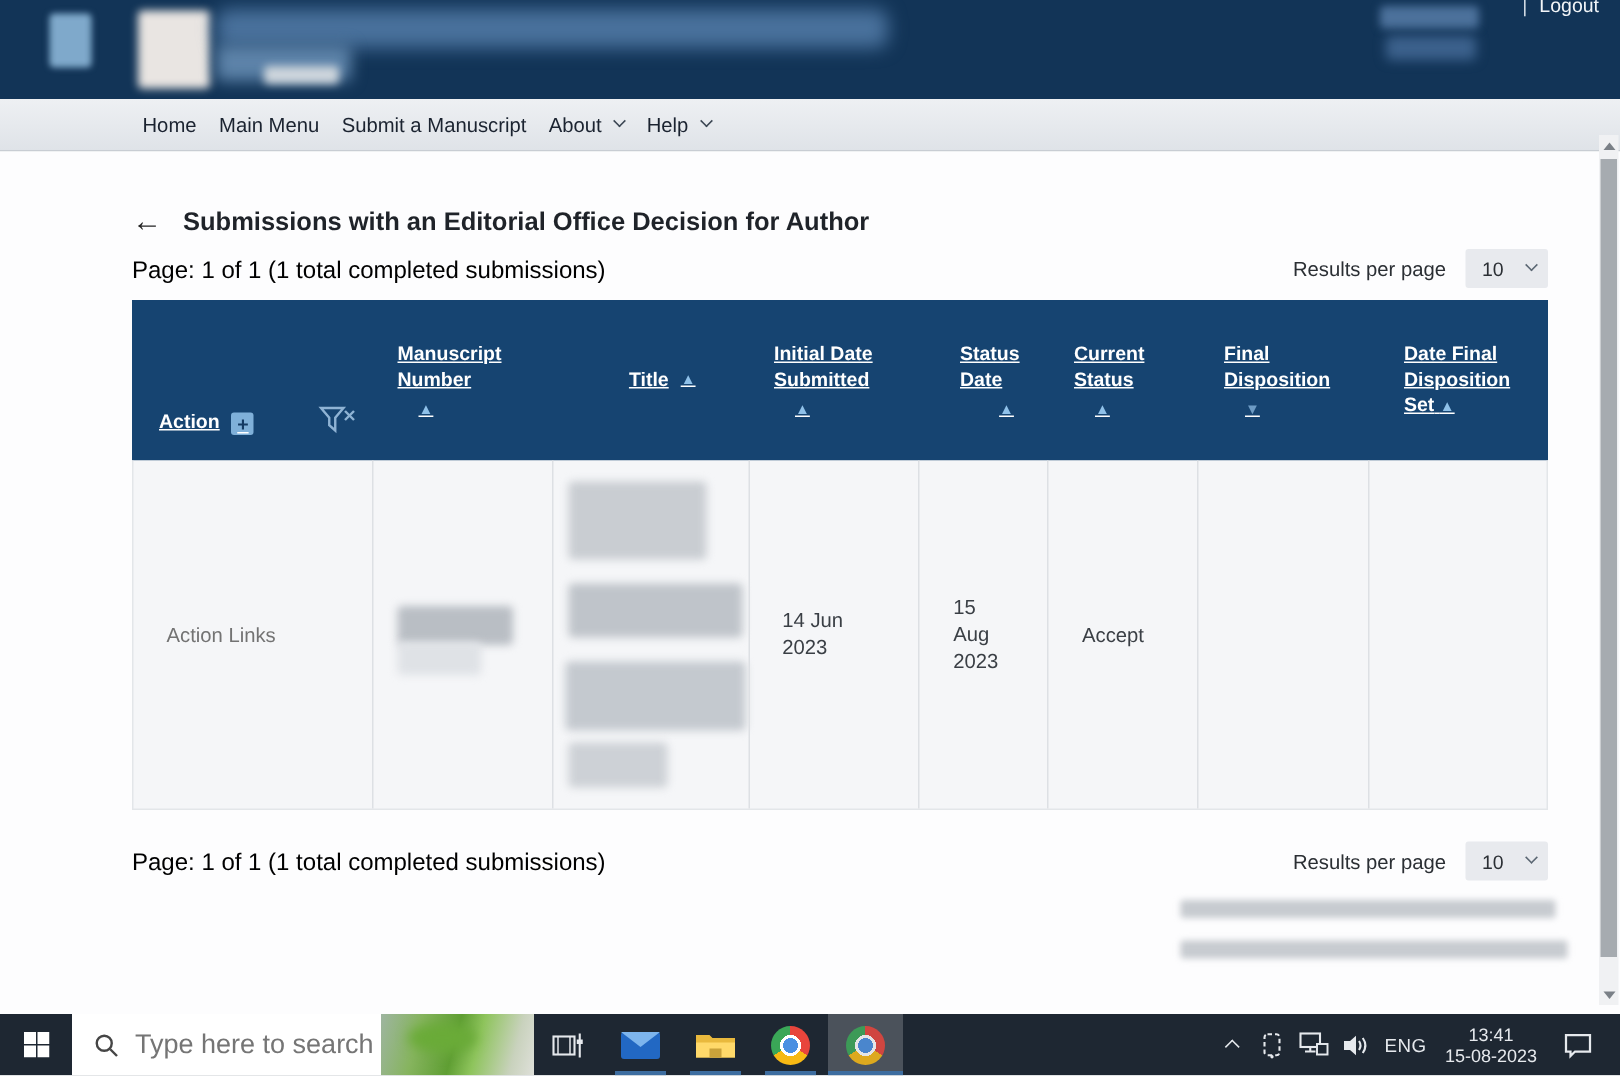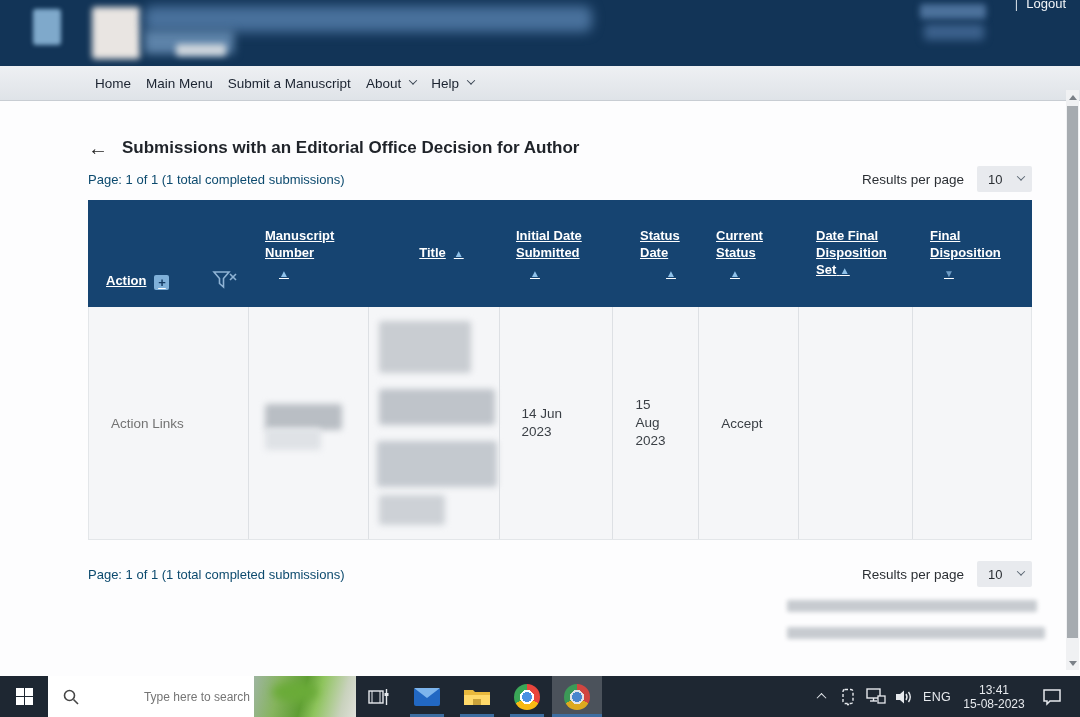--- a/index.html
+++ b/index.html
@@ -28,21 +28,21 @@
   .chev { display:inline-block; width:6px; height:6px; border-right:1.6px solid #3a4552; border-bottom:1.6px solid #3a4552;
           transform:rotate(45deg) translate(-1px,-1px); margin-left:9px; margin-top:-3px; }
 
   
   .content { position:absolute; left:0; top:101px; width:1080px; height:575px; background:#fdfdfe; }
 
   .page-head { position:absolute; left:88px; top:37px; display:flex; align-items:center; gap:14px; }
   .back-arrow { font-size:20px; color:#222; cursor:pointer; line-height:1; }
   .page-title { font-size:17px; font-weight:bold; color:#1f2329; }
 
-  .pg-info { position:absolute; left:88px; font-size:13px; color:#0c4a6e; }
+  .pg-info { position:absolute; left:88px; font-size:16px; color:#000000; }
   .pg-info.top { top:71px; }
   .pg-info.bottom { top:466px; }
 
   .rpp { position:absolute; right:48px; display:flex; align-items:center; }
   .rpp.top { top:65px; }
   .rpp.bottom { top:460px; }
   .rpp-label { font-size:13.5px; color:#2b2f34; margin-right:13px;margin-left:20px; }
   .rpp-select { width:55px; height:26px; background:#e8eaee; border-radius:2px; display:flex; align-items:center;
                 justify-content:space-between; padding:0 8px 0 11px; cursor:pointer; font-size:13px; color:#2b2f34; }
   .rpp-select .chev { border-color:#5a6672; margin:0 0 2px 0; }
@@ -85,21 +85,21 @@
   .tri-up { width:0; height:0; border-left:4px solid transparent; border-right:4px solid transparent; border-bottom:5px solid #7a8087; }
   .tri-down { width:0; height:0; border-left:4px solid transparent; border-right:4px solid transparent; border-top:5px solid #7a8087; }
   .sb-thumb { position:absolute; left:1px; top:16px; width:11px; height:532px; background:#a6abb0; cursor:pointer; }
 
   
   .taskbar { position:absolute; left:0; top:676px; width:1080px; height:41px; background:#1e2732; display:flex; align-items:stretch; }
   .tb-btn { display:flex; align-items:center; justify-content:center; cursor:pointer; position:relative; }
   .start-btn { width:48px; }
   .search-box { width:308px; background:#ffffff; display:flex; align-items:center; position:relative; cursor:text; overflow:hidden; }
   .search-box input { border:none; outline:none; background:transparent; font-family:"Liberation Sans",sans-serif;
-                      font-size:12px; color:#333; width:160px;text-align:right; }
+                      font-size:18px; color:#333; width:160px; }
   .search-ic { margin:0 11px 0 15px; flex:none; }
   .gecko { position:absolute; right:0; top:0; width:102px; height:41px;
            background:linear-gradient(105deg,#9eb5a0 0%,#86b45e 25%,#5f9e33 48%,#8ec45c 62%,#c9d2bd 85%,#dfe0da 100%); }
   .gecko:after { content:""; position:absolute; left:18px; top:6px; width:46px; height:20px; border-radius:50%;
                  background:#6aab38; filter:blur(4px); }
   .taskview-btn { width:46px; }
   .task-icon { width:50px; }
   .task-icon .uline { position:absolute; bottom:0; left:50%; transform:translateX(-50%); width:34px; height:3px; background:#3d6da0; }
   .task-icon.active { background:rgba(255,255,255,0.20); }
   .task-icon.active .uline { width:100%; }
@@ -196,26 +196,26 @@
           <span class="sort below">▲</span>
         </div>
         <div class="hcell hc4">
           <span class="hlabel mw48">Status Date</span>
           <span class="sort below">▲</span>
         </div>
         <div class="hcell hc5">
           <span class="hlabel mw56">Current Status</span>
           <span class="sort below">▲</span>
         </div>
-        <div class="hcell hc6">
-          <span class="hlabel mw78"><span>Date Final Disposition Set</span> <span class="sort">▲</span></span>
-        </div>
         <div class="hcell hc7">
           <span class="hlabel mw78">Final Disposition</span>
           <span class="sort below muted">▼</span>
+        </div>
+        <div class="hcell hc6">
+          <span class="hlabel mw78"><span>Date Final Disposition Set</span> <span class="sort">▲</span></span>
         </div>
       </div>
 
       <div class="grid-body">
         <div class="bcell bc0">
           <span class="action-links">Action Links</span>
         </div>
         <div class="bcell bc1">
           <div class="redact" style="left:16px; top:97px; width:77px; height:26px; background:#b9bec4;"></div>
           <div class="redact" style="left:16px; top:121px; width:56px; height:22px; background:#dfe2e6;"></div>

